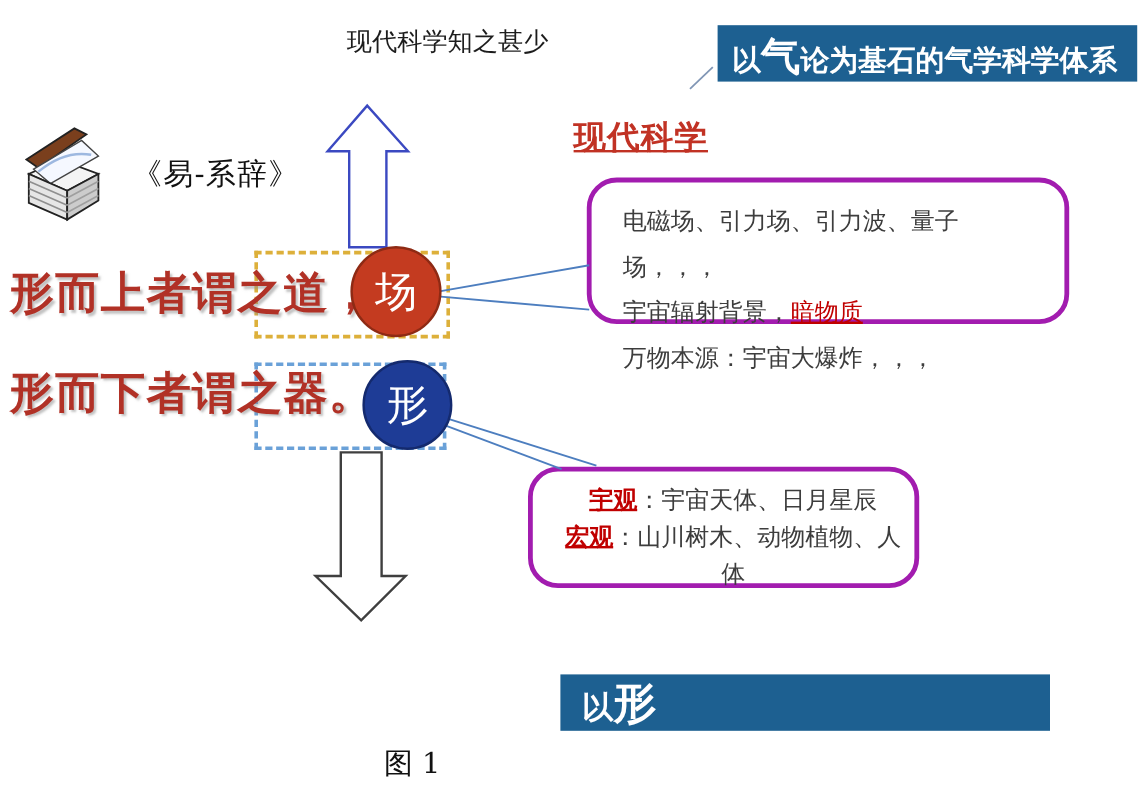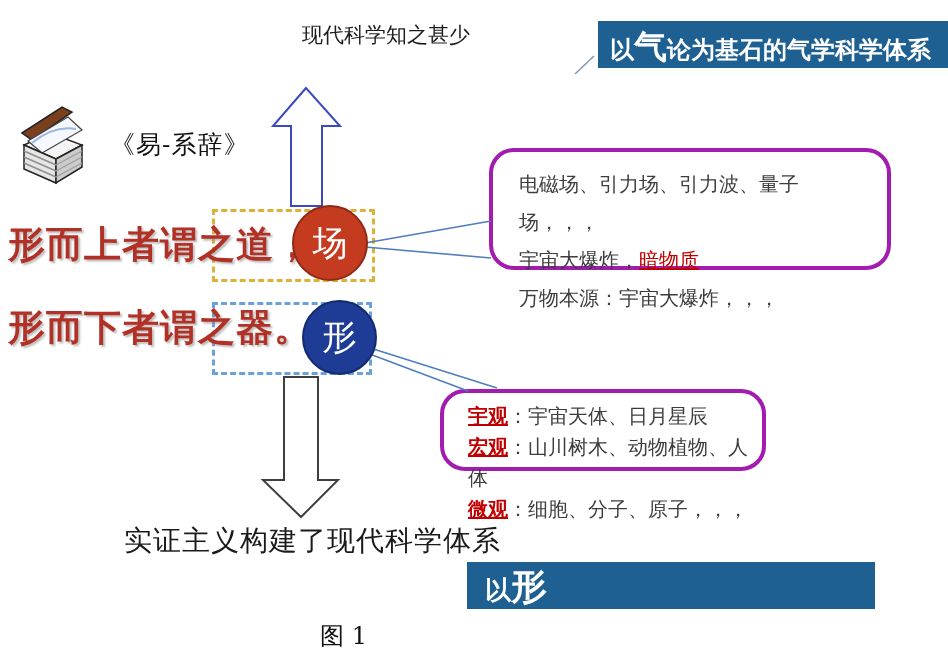--- a/index.html
+++ b/index.html
@@ -5,21 +5,21 @@
   html,body{margin:0;padding:0;background:#fff;}
   .canvas{
     position:relative;width:948px;height:662px;background:#ffffff;
     font-family:"DejaVu Sans","Liberation Sans",sans-serif;overflow:hidden;
   }
   .abs{position:absolute;}
   .serif{font-family:"DejaVu Serif","Liberation Serif",serif;}
 
   
   .top-note{left:283px;top:22px;font-size:21px;line-height:27px;color:#1c1c1c;}
-  .top-note .l1{margin-left:19px;}
+  .top-note .l1{margin-left:6px;}
 
   
   .banner{background:#1d6091;color:#fff;font-weight:bold;display:flex;align-items:baseline;}
   .banner .big{font-size:33px;line-height:1;}
   .qi-banner{left:598px;top:21px;width:350px;height:47px;font-size:24px;padding-left:12px;box-sizing:border-box;padding-top:9px;}
   .xing-banner{left:467px;top:562px;width:408px;height:47px;font-size:26px;padding-left:18px;box-sizing:border-box;padding-top:7px;}
   .xing-banner .big{font-size:36px;}
 
   
   .classic{left:110px;top:128px;font-size:25px;color:#111;letter-spacing:1px;text-align:right;}
@@ -41,22 +41,22 @@
   
   .node{border-radius:50%;display:flex;align-items:center;justify-content:center;
         color:#fff;font-size:35px;z-index:6;}
   .chang-node{left:292px;top:205px;width:76px;height:76px;background:#c43b20;border:2px solid #8e2a14;box-sizing:border-box;}
   .xing-node{left:302px;top:300px;width:75px;height:75px;background:#1e3c96;border:2px solid #142a6e;box-sizing:border-box;}
 
   
   .callout{background:#fff;border:4px solid #a21caf;border-radius:25px;box-sizing:border-box;z-index:4;}
   .field-callout{left:489px;top:148px;width:402px;height:122px;padding:13px 10px 0 26px;
                  font-size:20px;line-height:38px;color:#3d3d3d;}
-  .scale-callout{left:440px;top:389px;width:326px;height:82px;padding:8px 8px 0 24px;
-                 font-size:20px;line-height:31px;color:#3d3d3d;}
+  .scale-callout{left:440px;top:389px;width:326px;height:101px;padding:8px 8px 0 24px;
+                 font-size:20px;line-height:31px;color:#3d3d3d;text-align:center;}
   .hl-red{color:#c00000;text-decoration:underline;text-align:center;}
   .scale-label{color:#c00000;font-weight:bold;text-decoration:underline;}
 
   
   .bottom-note{left:124px;top:522px;font-size:28px;color:#1a1a1a;letter-spacing:1px;}
   .caption{left:320px;top:620px;font-size:24px;color:#111;}
 
   
   .overlay{left:0;top:0;width:948px;height:662px;z-index:5;pointer-events:none;}
   .book{left:14px;top:103px;width:76px;height:82px;z-index:2;}
@@ -82,57 +82,56 @@
     <polygon points="14,38 54,14 68,27 28,50" fill="#f5f8ff" stroke="#444" stroke-width="1.2"></polygon>
     <path d="M18,40 Q40,22 62,26" fill="none" stroke="#9db8e0" stroke-width="2"></path>
     <polygon points="10,42 10,66 42,80 42,56" fill="#e6e6e6" stroke="#222" stroke-width="1.5"></polygon>
     <polygon points="42,56 42,80 68,64 68,42" fill="#cccccc" stroke="#222" stroke-width="1.5"></polygon>
     <path d="M10,48 L42,62 M10,54 L42,68 M10,60 L42,74" stroke="#8f8f8f" stroke-width="1.4" fill="none"></path>
     <path d="M42,62 L68,48 M42,68 L68,54 M42,74 L68,60" stroke="#9f9f9f" stroke-width="1.4" fill="none"></path>
   </svg>
 
   <div class="abs classic serif">《易-系辞》</div>
 
+  <div class="abs modern serif">现代科学</div>
 
   <div class="abs dash-gold"></div>
   <div class="abs dash-blue"></div>
 
   <div class="abs red-statement dao serif">形而上者谓之道，</div>
   <div class="abs red-statement qi serif">形而下者谓之器。</div>
 
   <div class="abs callout field-callout">
     <div>电磁场、引力场、引力波、量子场，，，</div>
-    <div><span>宇宙大爆炸，</span><span class="hl-red">暗物质</span></div>
+    <div><span>宇宙辐射背景，</span><span class="hl-red">暗物质</span></div>
     <div>万物本源：宇宙大爆炸，，，</div>
   </div>
 
   <div class="abs callout scale-callout">
     <div><span class="scale-label">宇观</span><span>：宇宙天体、日月星辰</span></div>
     <div><span class="scale-label">宏观</span><span>：山川树木、动物植物、人体</span></div>
-    <div><span class="scale-label">微观</span><span>：细胞、分子、原子，，，</span></div>
   </div>
 
   <svg class="abs overlay" viewBox="0 0 948 662">
     <polygon points="306,88 273,126 291,126 291,206 322,206 322,126 340,126" fill="#ffffff" stroke="#3b49c1" stroke-width="2"></polygon>
     <polygon points="284,377 318,377 318,480 338,480 301,517 263,480 284,480" fill="#ffffff" stroke="#3f3f3f" stroke-width="2"></polygon>
     <line x1="365" y1="243" x2="491" y2="221" stroke="#4d7ebf" stroke-width="1.6"></line>
     <line x1="365" y1="247" x2="491" y2="258" stroke="#4d7ebf" stroke-width="1.6"></line>
     <line x1="367" y1="347" x2="497" y2="388" stroke="#4d7ebf" stroke-width="1.6"></line>
     <line x1="367" y1="353" x2="468" y2="391" stroke="#4d7ebf" stroke-width="1.6"></line>
     <line x1="594" y1="56" x2="575" y2="74" stroke="#8096b5" stroke-width="1.5"></line>
   </svg>
 
   <div class="abs node chang-node">
     <span>场</span>
   </div>
   <div class="abs node xing-node">
     <span>形</span>
   </div>
 
-  <div class="abs bottom-note serif">实证主义构建了现代科学体系</div>
 
   <div class="abs banner xing-banner">
     <span>以</span>
       <span class="big">形</span>
   </div>
 
   <div class="abs caption serif">图 1</div>
 
 </div>
 

